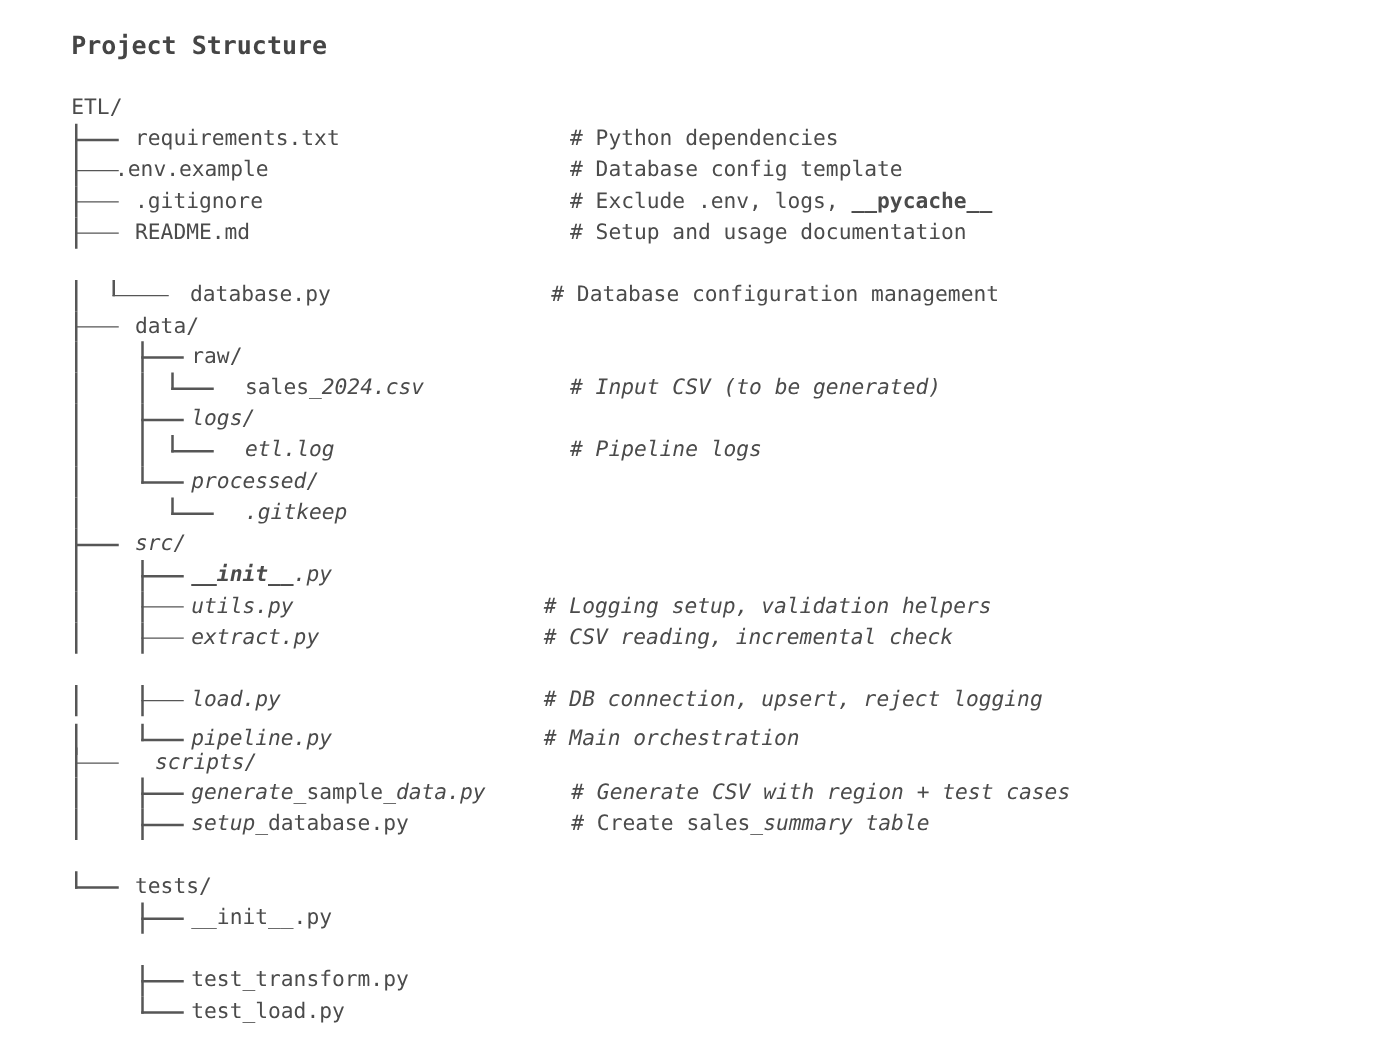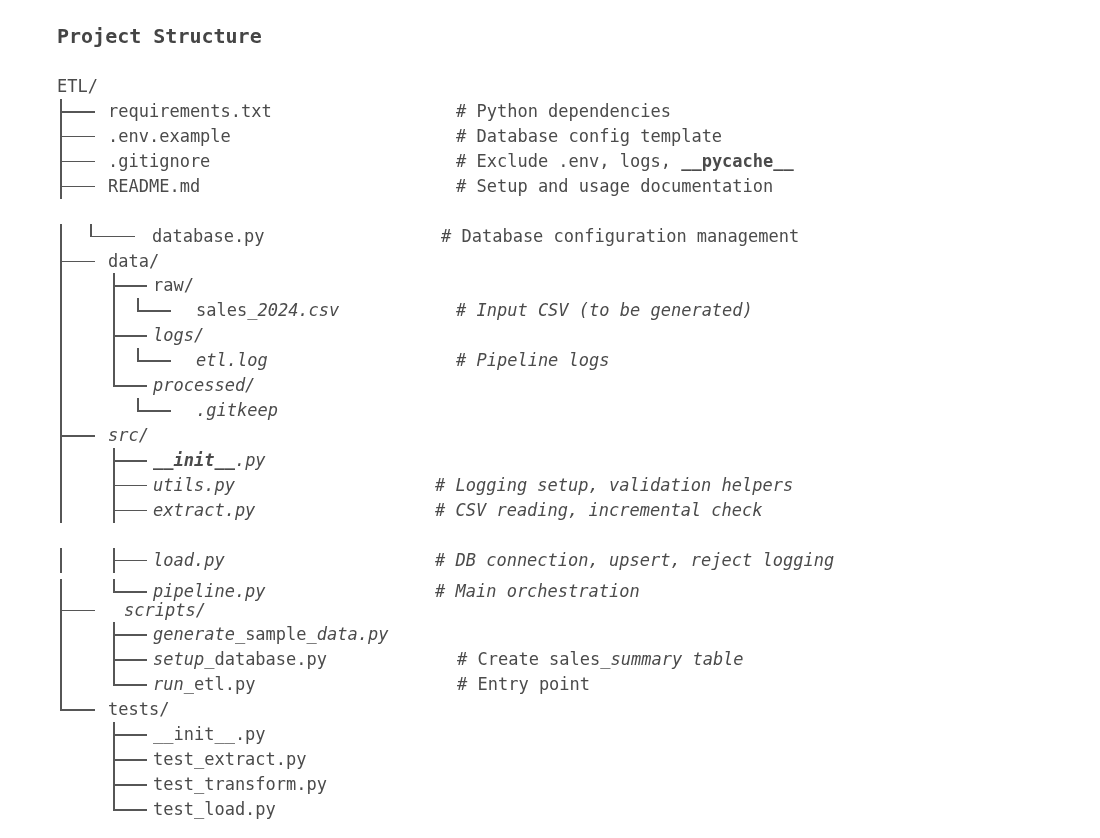--- a/index.html
+++ b/index.html
@@ -39,21 +39,21 @@
     </div>
     <div class="line" style="top: 24.93px; height: 24.93px;">
       <span class="vbar" style="left:60px"></span>
       <span class="hbar" style="left:60px;top:12px;width:35px"></span>
       <span class="seg" style="left:108px;line-height:24.93px"><span class="seg flow s-r">requirements.txt</span></span>
       <span class="seg" style="left:456px;line-height:24.93px"><span class="seg flow s-r"># Python dependencies</span></span>
     </div>
     <div class="line" style="top: 49.86px; height: 24.93px;">
       <span class="vbar" style="left:60px"></span>
       <span class="hbar" style="left:60px;top:12px;width:35px"></span>
-      <span class="seg" style="left:108px;line-height:24.93px"><span class="seg flow s-r">.env.example</span></span>
+      <span class="seg" style="left:92px;line-height:24.93px"><span class="seg flow s-r">.env.example</span></span>
       <span class="seg" style="left:456px;line-height:24.93px"><span class="seg flow s-r"># Database config template</span></span>
     </div>
     <div class="line" style="top: 74.79px; height: 24.93px;">
       <span class="vbar" style="left:60px"></span>
       <span class="hbar" style="left:60px;top:12px;width:35px"></span>
       <span class="seg" style="left:108px;line-height:24.93px"><span class="seg flow s-r">.gitignore</span></span>
       <span class="seg" style="left:456px;line-height:24.93px"><span class="seg flow s-r"># Exclude .env, logs, </span><span class="seg flow s-b">__pycache__</span></span>
     </div>
     <div class="line" style="top: 99.72px; height: 24.93px;">
       <span class="vbar" style="left:60px"></span>
@@ -155,49 +155,38 @@
     <div class="line" style="top: 523.53px; height: 24.93px;">
       <span class="vbar" style="left:60px"></span>
       <span class="hbar" style="left:60px;top:12px;width:35px"></span>
       <span class="seg" style="left:124px;line-height:24.93px"><span class="seg flow s-i">scripts/</span></span>
     </div>
     <div class="line" style="top: 548.46px; height: 24.93px;">
       <span class="vbar" style="left:60px"></span>
       <span class="vbar" style="left:113px"></span>
       <span class="hbar" style="left:113px;top:12px;width:34px"></span>
       <span class="seg" style="left:153px;line-height:24.93px"><span class="seg flow s-i">generate</span><span class="seg flow s-r">_sample_</span><span class="seg flow s-i">data.py</span></span>
+      <span class="seg" style="left:457px;line-height:24.93px"><span class="seg flow s-i"># Generate CSV with region + test cases</span></span>
     </div>
     <div class="line" style="top: 573.39px; height: 24.93px;">
       <span class="vbar" style="left:60px"></span>
       <span class="vbar" style="left:113px"></span>
       <span class="hbar" style="left:113px;top:12px;width:34px"></span>
       <span class="seg" style="left:153px;line-height:24.93px"><span class="seg flow s-i">setup</span><span class="seg flow s-r">_database.py</span></span>
       <span class="seg" style="left:457px;line-height:24.93px"><span class="seg flow s-r"># Create sales_</span><span class="seg flow s-i">summary table</span></span>
-    </div>
-    <div class="line" style="top: 598.32px; height: 24.93px;">
-      <span class="vbar" style="left:60px"></span>
-      <span class="vhalf" style="left:113px;height:13.6px"></span>
-      <span class="hbar" style="left:113px;top:12px;width:34px"></span>
-      <span class="seg" style="left:153px;line-height:24.93px"><span class="seg flow s-i">run</span><span class="seg flow s-r">_etl.py</span></span>
-      <span class="seg" style="left:457px;line-height:24.93px"><span class="seg flow s-r"># Entry point</span></span>
     </div>
     <div class="line" style="top: 623.25px; height: 24.93px;">
       <span class="vhalf" style="left:60px;height:13.6px"></span>
       <span class="hbar" style="left:60px;top:12px;width:35px"></span>
       <span class="seg" style="left:108px;line-height:24.93px"><span class="seg flow s-r">tests/</span></span>
     </div>
     <div class="line" style="top: 648.18px; height: 24.93px;">
       <span class="vbar" style="left:113px"></span>
       <span class="hbar" style="left:113px;top:12px;width:34px"></span>
       <span class="seg" style="left:153px;line-height:24.93px"><span class="seg flow s-r">__init__.py</span></span>
-    </div>
-    <div class="line" style="top: 673.11px; height: 24.93px;">
-      <span class="vbar" style="left:113px"></span>
-      <span class="hbar" style="left:113px;top:12px;width:34px"></span>
-      <span class="seg" style="left:153px;line-height:24.93px"><span class="seg flow s-r">test_extract.py</span></span>
     </div>
     <div class="line" style="top: 698.04px; height: 24.93px;">
       <span class="vbar" style="left:113px"></span>
       <span class="hbar" style="left:113px;top:12px;width:34px"></span>
       <span class="seg" style="left:153px;line-height:24.93px"><span class="seg flow s-r">test_transform.py</span></span>
     </div>
     <div class="line" style="top: 722.97px; height: 24.93px;">
       <span class="vhalf" style="left:113px;height:13.6px"></span>
       <span class="hbar" style="left:113px;top:12px;width:34px"></span>
       <span class="seg" style="left:153px;line-height:24.93px"><span class="seg flow s-r">test_load.py</span></span>

